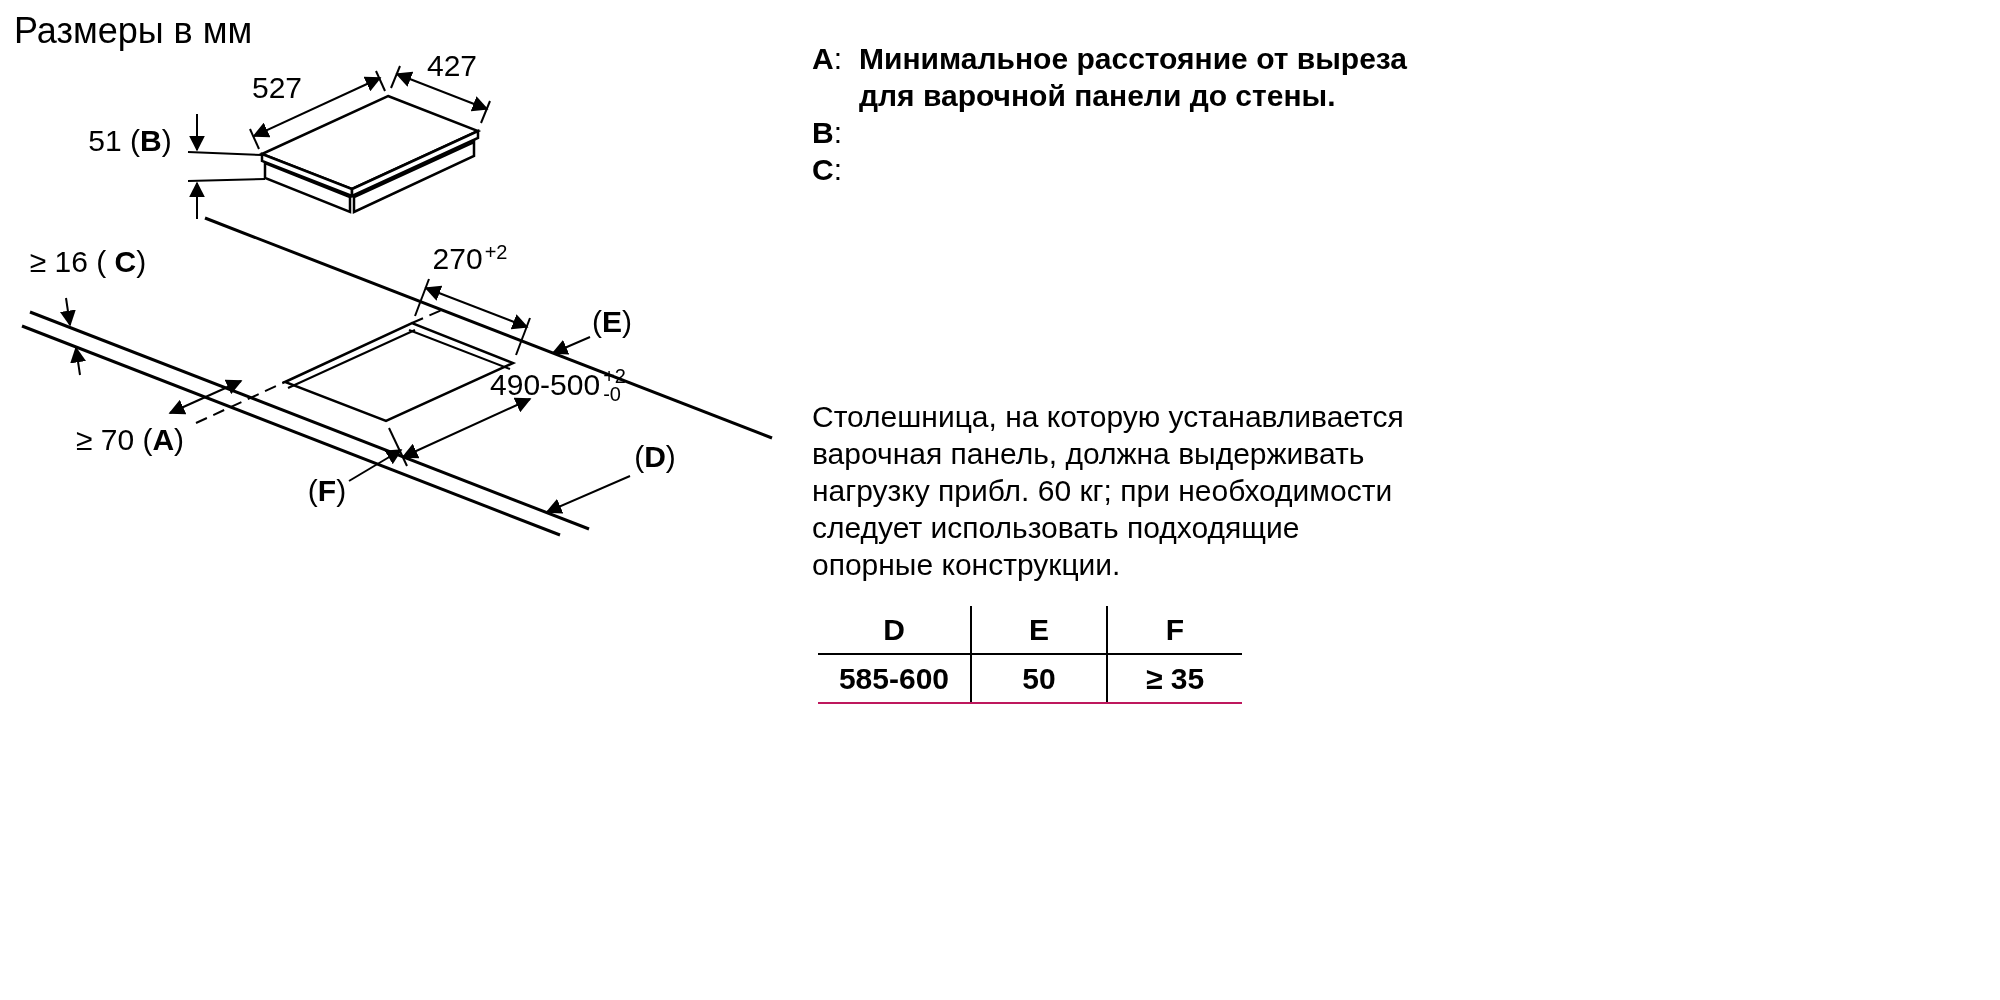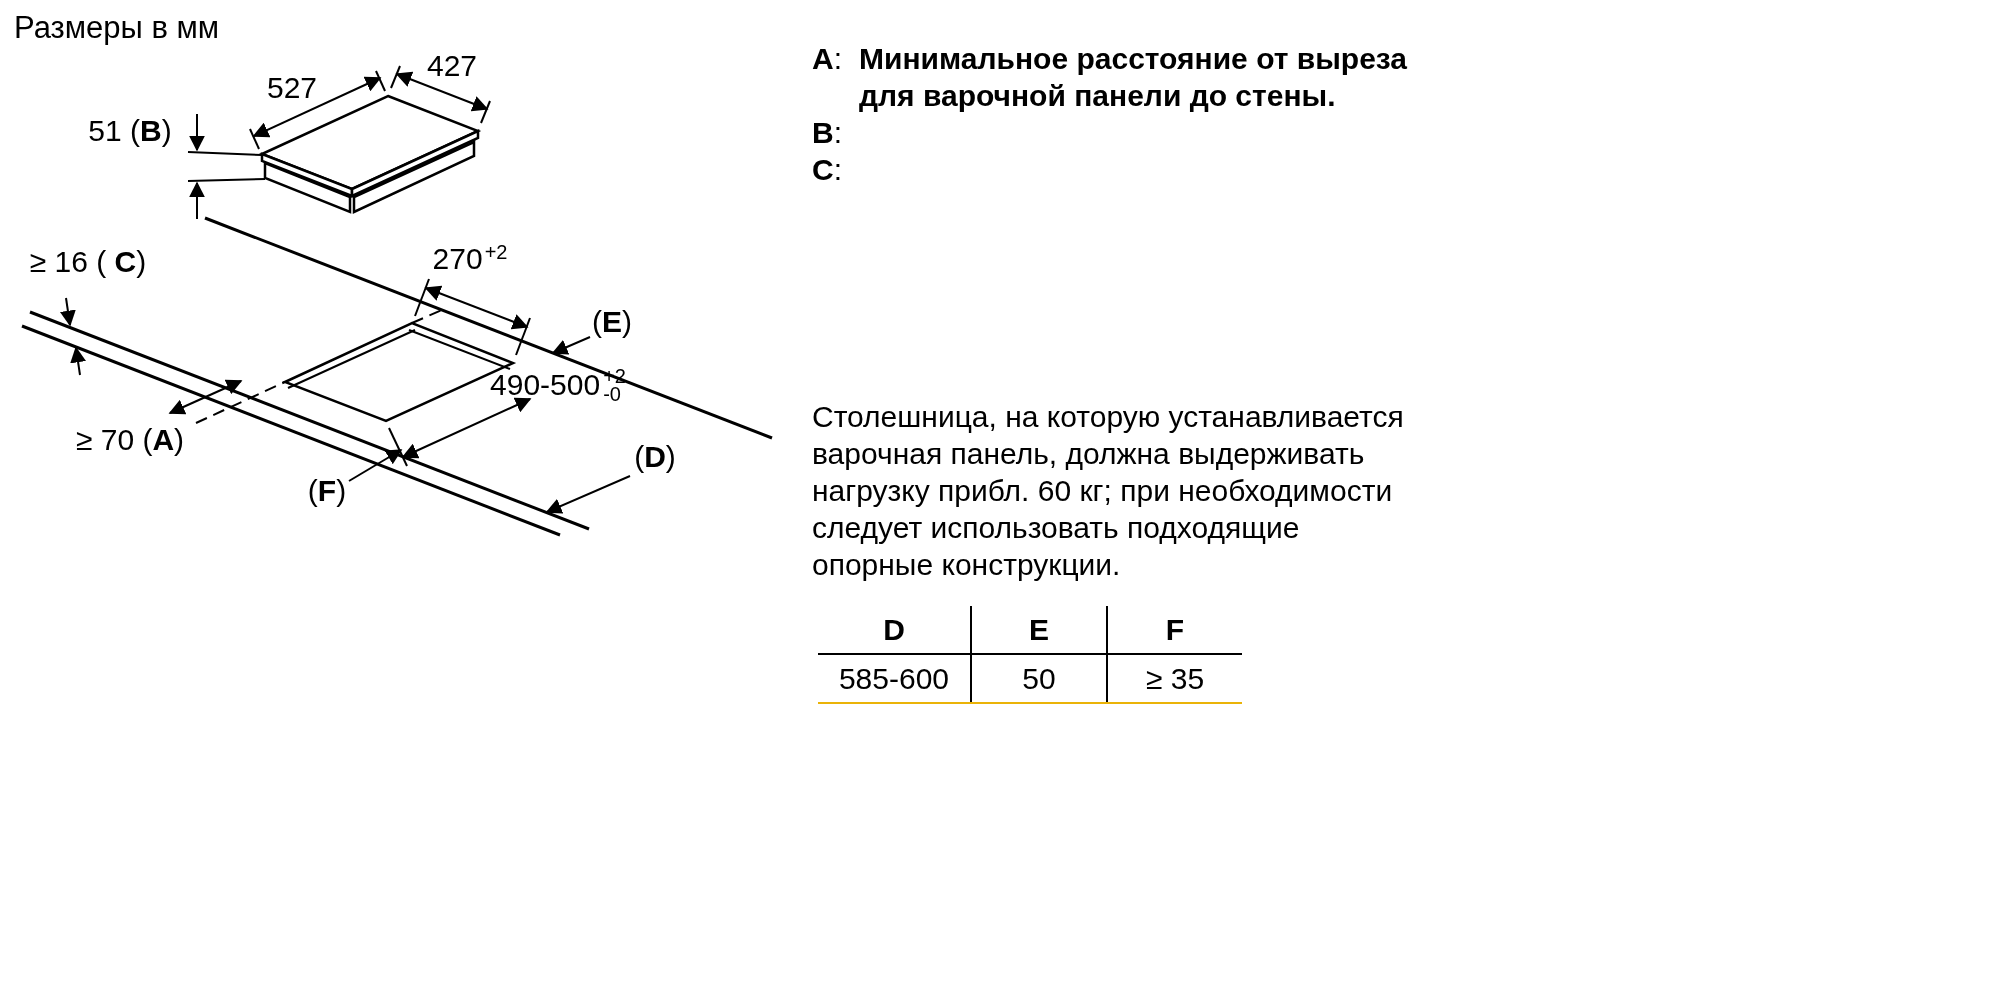--- a/index.html
+++ b/index.html
@@ -7,21 +7,21 @@
     position:relative;width:2000px;height:1000px;background:#fff;overflow:hidden;
     font-family:"Liberation Sans",sans-serif;color:#000;
   }
   
   .drawing{position:absolute;left:0;top:0;width:800px;height:780px;}
   .drawing svg{position:absolute;left:0;top:0;}
   .dlabel{
     position:absolute;font-size:30px;white-space:nowrap;
     transform:translate(-50%,-50%);line-height:30px;
   }
-  .units-note{position:absolute;left:14px;top:10px;font-size:31px;}
+  .units-note{position:absolute;left:14px;top:10px;font-size:36px;}
   .tol-sup{font-size:20px;position:relative;top:-10px;margin-left:2px;}
   .tol-stack{
     display:inline-block;vertical-align:-6px;margin-left:3px;
     font-size:20px;line-height:18px;text-align:left;
   }
   .tol-stack div{height:18px;}
   
   .right-col{position:absolute;left:812px;top:0;width:1180px;font-size:30px;line-height:37px;}
   .legend{position:absolute;left:0;top:40px;}
   .legend-item{display:flex;}
@@ -31,21 +31,21 @@
   .load-paragraph{position:absolute;left:0;top:398px;white-space:pre-line;}
   
   .dims-table{position:absolute;left:6px;top:606px;border-collapse:collapse;font-size:30px;}
   .dims-table th,.dims-table td{
     text-align:center;font-weight:normal;padding:5px 0;height:36px;
   }
   .dims-table th{font-weight:bold;}
   .dims-table th,.dims-table td{border-right:2px solid #000;}
   .dims-table th:last-child,.dims-table td:last-child{border-right:none;}
   .dims-table thead th{border-bottom:2px solid #000;}
-  .dims-table tbody tr:first-child td{border-bottom:2px solid #eab308;}
+  .dims-table tbody tr:first-child td{border-bottom:2px solid #be185d;font-weight:bold;}
   .col-d{width:152px;}
   .col-e{width:134px;}
   .col-f{width:134px;}
 </style>
 </head>
 <body>
 
 <div class="page">
 
   <div class="drawing">
@@ -120,24 +120,24 @@
 
       <g stroke="#000" stroke-width="2" fill="none">
         <line x1="590" y1="337" x2="553" y2="353" marker-end="url(#arr)"></line>
         <line x1="630" y1="476" x2="547" y2="512" marker-end="url(#arr)"></line>
         <line x1="349" y1="481" x2="401" y2="450" marker-end="url(#arr)"></line>
       </g>
     </svg>
 
     <div class="units-note">Размеры в мм</div>
 
-    <div class="dlabel" style="left:292px;top:88px">527</div>
+    <div class="dlabel" style="left:277px;top:88px">527</div>
     <div class="dlabel" style="left:452px;top:66px">427</div>
 
-    <div class="dlabel" style="left:130px;top:131px"><span>51 (</span><b>B</b><span>)</span></div>
+    <div class="dlabel" style="left:130px;top:141px"><span>51 (</span><b>B</b><span>)</span></div>
 
     <div class="dlabel" style="left:88px;top:262px"><span>≥ 16 ( </span><b>C</b><span>)</span></div>
 
     <div class="dlabel" style="left:130px;top:440px"><span>≥ 70 (</span><b>A</b><span>)</span></div>
 
     <div class="dlabel" style="left:470px;top:260px"><span>270</span><span class="tol-sup">+2</span></div>
 
     <div class="dlabel" style="left:558px;top:385px"><span>490-500</span><span class="tol-stack"><div>+2</div><div>-0</div></span></div>
 
     <div class="dlabel" style="left:612px;top:322px"><span>(</span><b>E</b><span>)</span></div>

